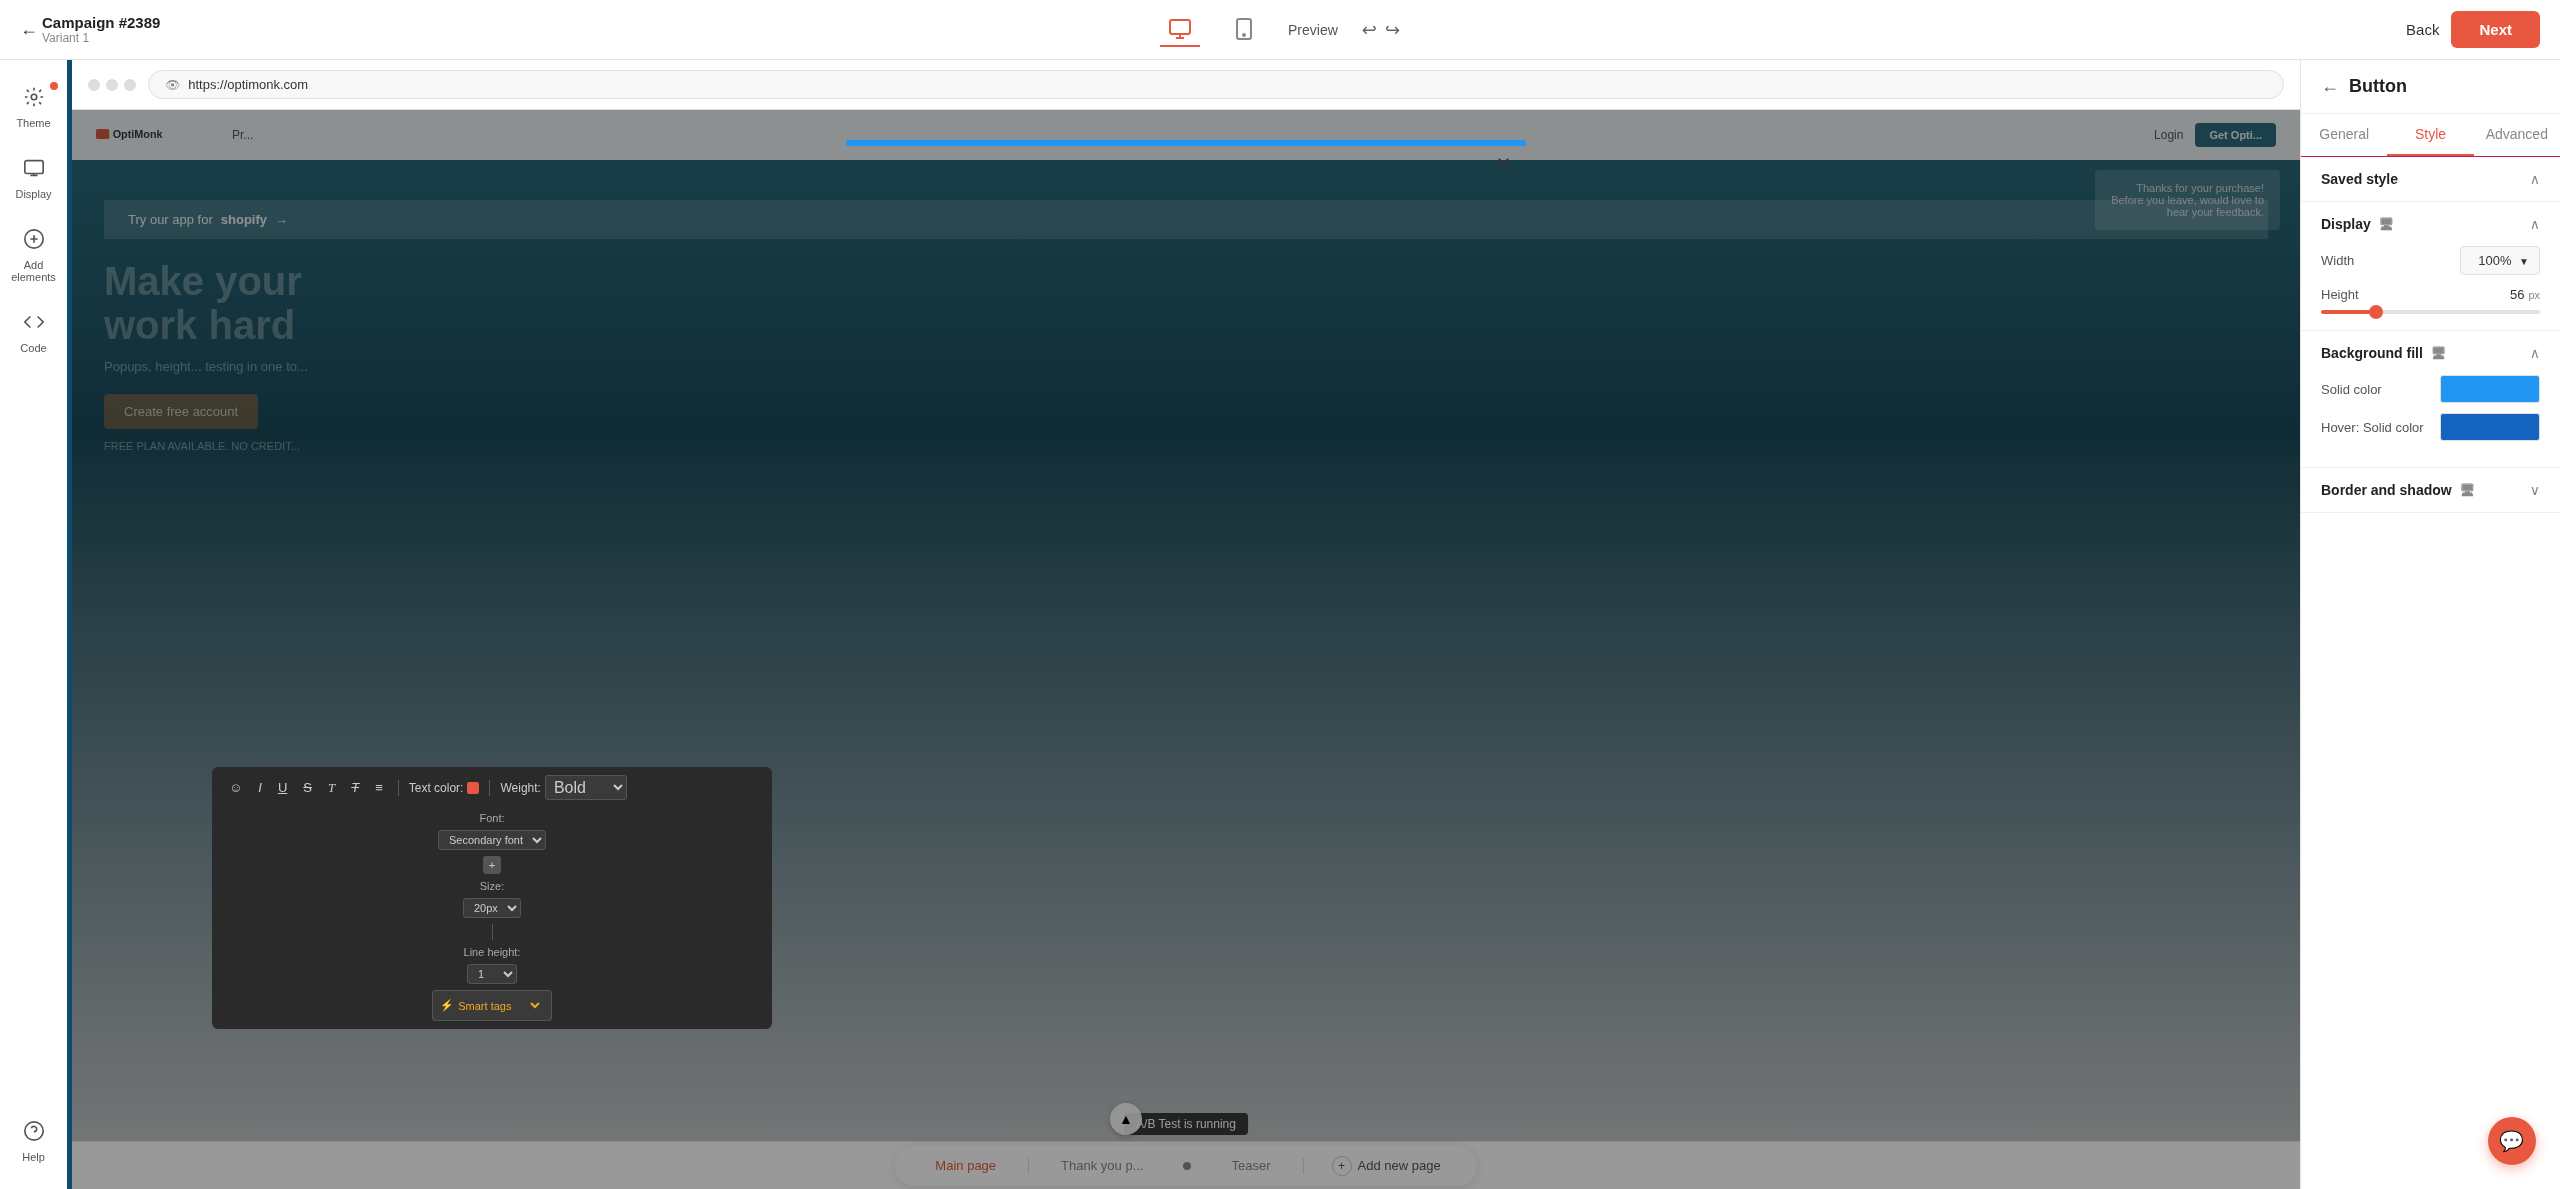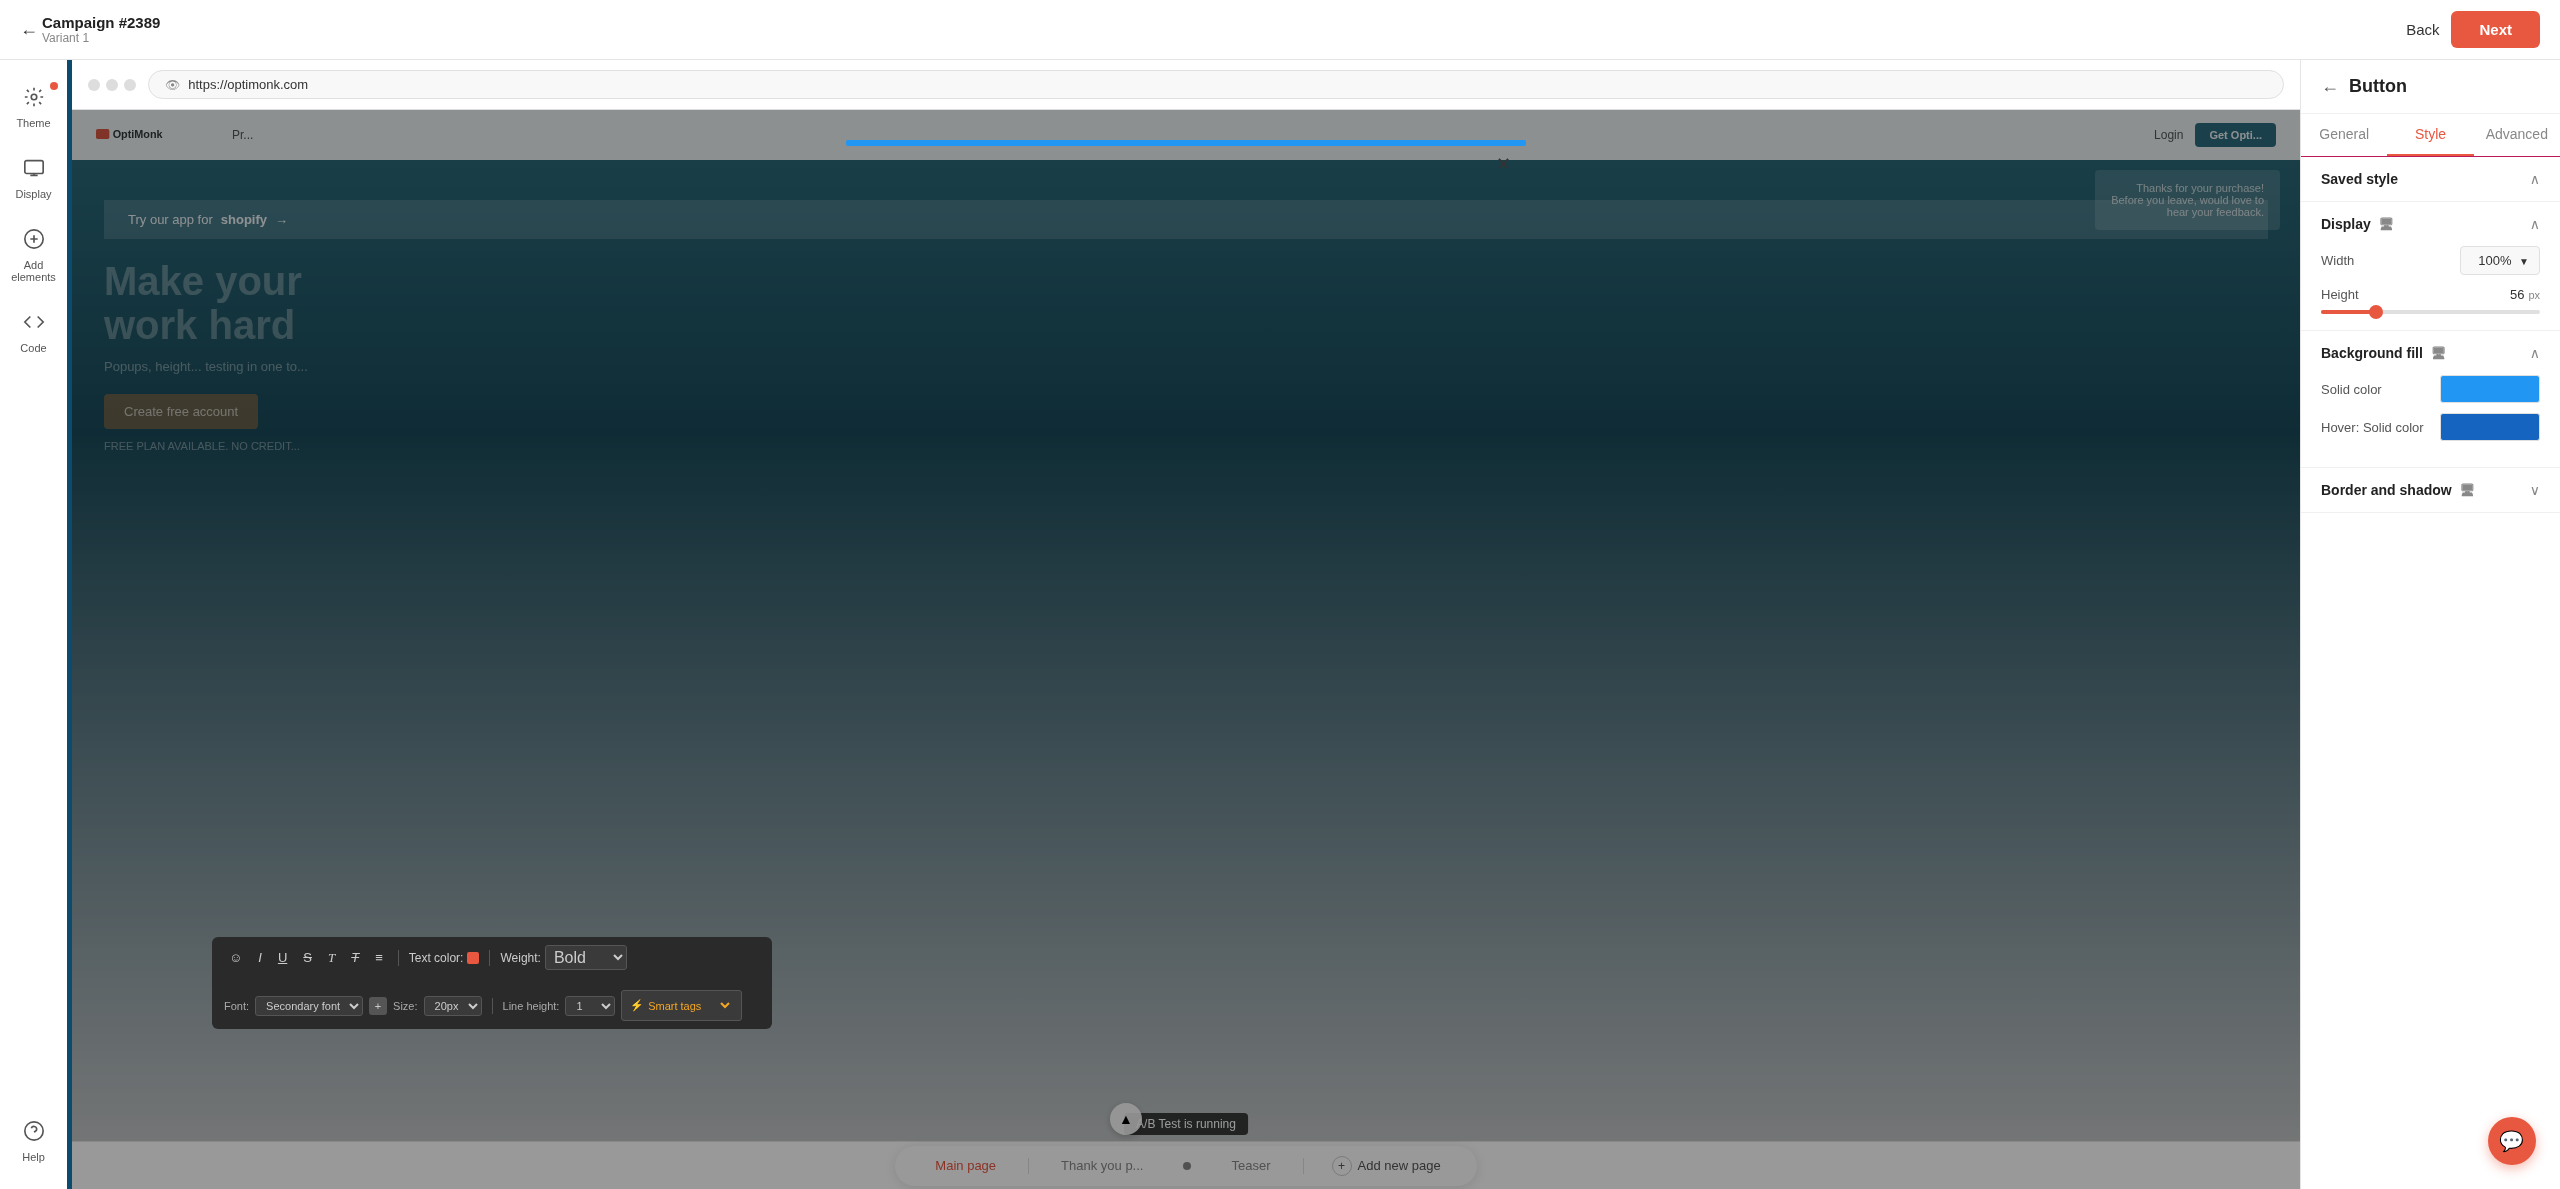--- a/index.html
+++ b/index.html
@@ -259,21 +259,21 @@
     .toolbar-color-swatch { width: 12px; height: 12px; background: #e8573f; border-radius: 2px; }
     .toolbar-select {
       background: #3a3a3a;
       border: 1px solid #555;
       color: #ccc;
       font-size: 16px;
       padding: 2px 4px;
       border-radius: 3px;
     }
     .toolbar-weight { display: flex; align-items: center; gap: 4px; color: #ccc; font-size: 12px; }
-    .toolbar-row2 { width: 100%; display: flex; align-items: center; gap: 6px; margin-top: 14px; }
+    .toolbar-row2 { width: 100%; display: flex; align-items: center; gap: 6px; margin-top: 6px; flex-direction: column; }
     .toolbar-label { color: #aaa; font-size: 11px; }
     .toolbar-font-select {
       background: #3a3a3a;
       border: 1px solid #555;
       color: #ccc;
       font-size: 11px;
       padding: 2px 6px;
       border-radius: 3px;
     }
     .toolbar-add-btn { background: #555; border: none; color: #ccc; width: 18px; height: 18px; border-radius: 3px; font-size: 11px; cursor: pointer; display: flex; align-items: center; justify-content: center; }
@@ -549,20 +549,39 @@
 <body>
 
 <div class="topbar">
   <div class="topbar-left">
     <div class="topbar-back-btn">
       <span style="font-size:18px;">←</span>
       <div class="campaign-info">
         <span class="campaign-title">Campaign #2389</span>
         <span class="campaign-variant">Variant 1</span>
       </div>
+    </div>
+  </div>
+  <div class="topbar-center">
+    <div class="device-btn active">
+      <svg viewBox="0 0 24 24" fill="none" stroke="#e8573f" stroke-width="2">
+        <rect x="2" y="3" width="20" height="14" rx="2"></rect>
+        <path d="M8 21h8M12 17v4"></path>
+      </svg>
+    </div>
+    <div class="device-btn">
+      <svg viewBox="0 0 24 24" fill="none" stroke="#888" stroke-width="2">
+        <rect x="5" y="2" width="14" height="20" rx="2"></rect>
+        <circle cx="12" cy="18" r="1" fill="#888"></circle>
+      </svg>
+    </div>
+    <span class="preview-label">Preview</span>
+    <div class="undo-redo">
+      <button>↩</button>
+      <button>↪</button>
     </div>
   </div>
   <div class="topbar-right">
     <span class="back-btn-text">Back</span>
     <button class="next-btn">Next</button>
   </div>
 </div>
 
 <div class="main-layout">
 

